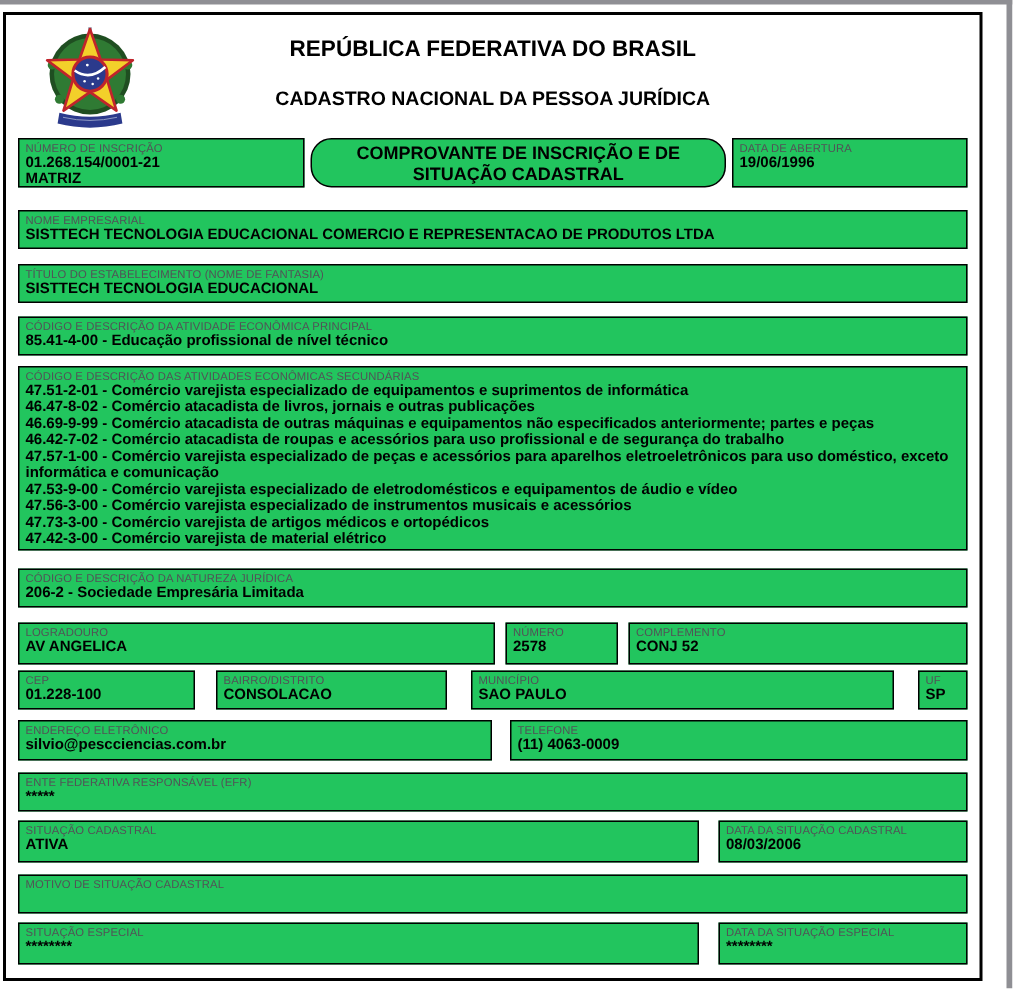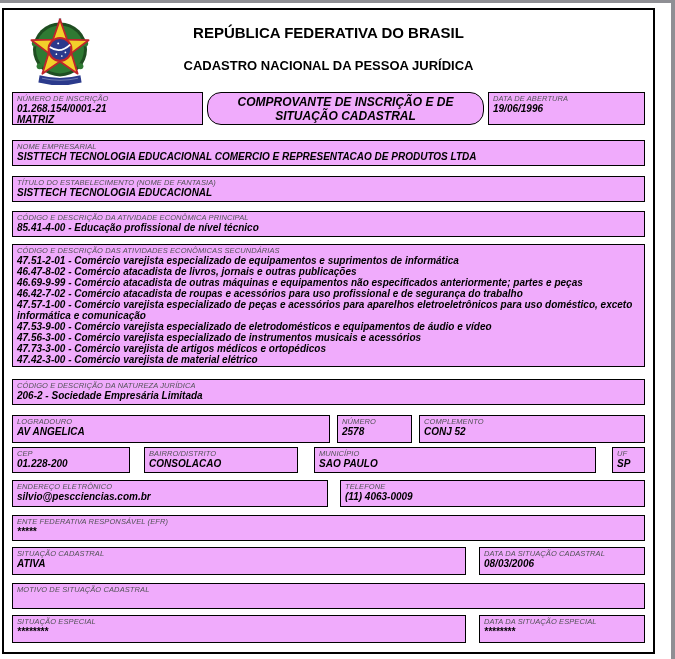--- a/index.html
+++ b/index.html
@@ -15,23 +15,22 @@
     border:2px solid #000;background:#fff;box-sizing:content-box;
   }
   .hdr{position:relative;height:82px;}
   .emblem{position:absolute;left:20px;top:8px;}
   .hdr-t1{text-align:center;font-weight:bold;font-size:15px;padding-top:14px;color:#000;}
   .hdr-t2{text-align:center;font-weight:bold;font-size:13px;margin-top:17px;color:#000;}
 
   .content{padding:0 8px;}
   .row{display:flex;}
   .box{
-    border:1px solid #000;padding:1px 4px;box-sizing:border-box;background:#f0abfc;
+    border:1px solid #000;padding:1px 4px;box-sizing:border-box;background:#22c55e;
     overflow:hidden;
-    font-style:italic;
   }
   .lbl{font-size:7.5px;line-height:9px;color:#525257;letter-spacing:.1px;}
   .val{font-size:10px;line-height:11px;font-weight:bold;color:#000;}
   .act-line{line-height:11px;}
 
   .h33{height:33px}.h26{height:26px}.h27{height:27px}.h28{height:28px}
 
   
   .w1a{width:191px}
   .c1c{flex:1;margin:0 4px;display:flex;align-items:center;justify-content:center;text-align:center;border-radius:14px;}
@@ -152,21 +151,21 @@
       </div>
       <div class="box wcomp h28">
         <div class="lbl">COMPLEMENTO</div>
         <div class="val">CONJ 52</div>
       </div>
     </div>
 
     <div class="row mb7">
       <div class="box wcep h26">
         <div class="lbl">CEP</div>
-        <div class="val">01.228-200</div>
+        <div class="val">01.228-100</div>
       </div>
       <div class="box wbai h26">
         <div class="lbl">BAIRRO/DISTRITO</div>
         <div class="val">CONSOLACAO</div>
       </div>
       <div class="box wmun h26">
         <div class="lbl">MUNICÍPIO</div>
         <div class="val">SAO PAULO</div>
       </div>
       <div class="box wuf h26">

